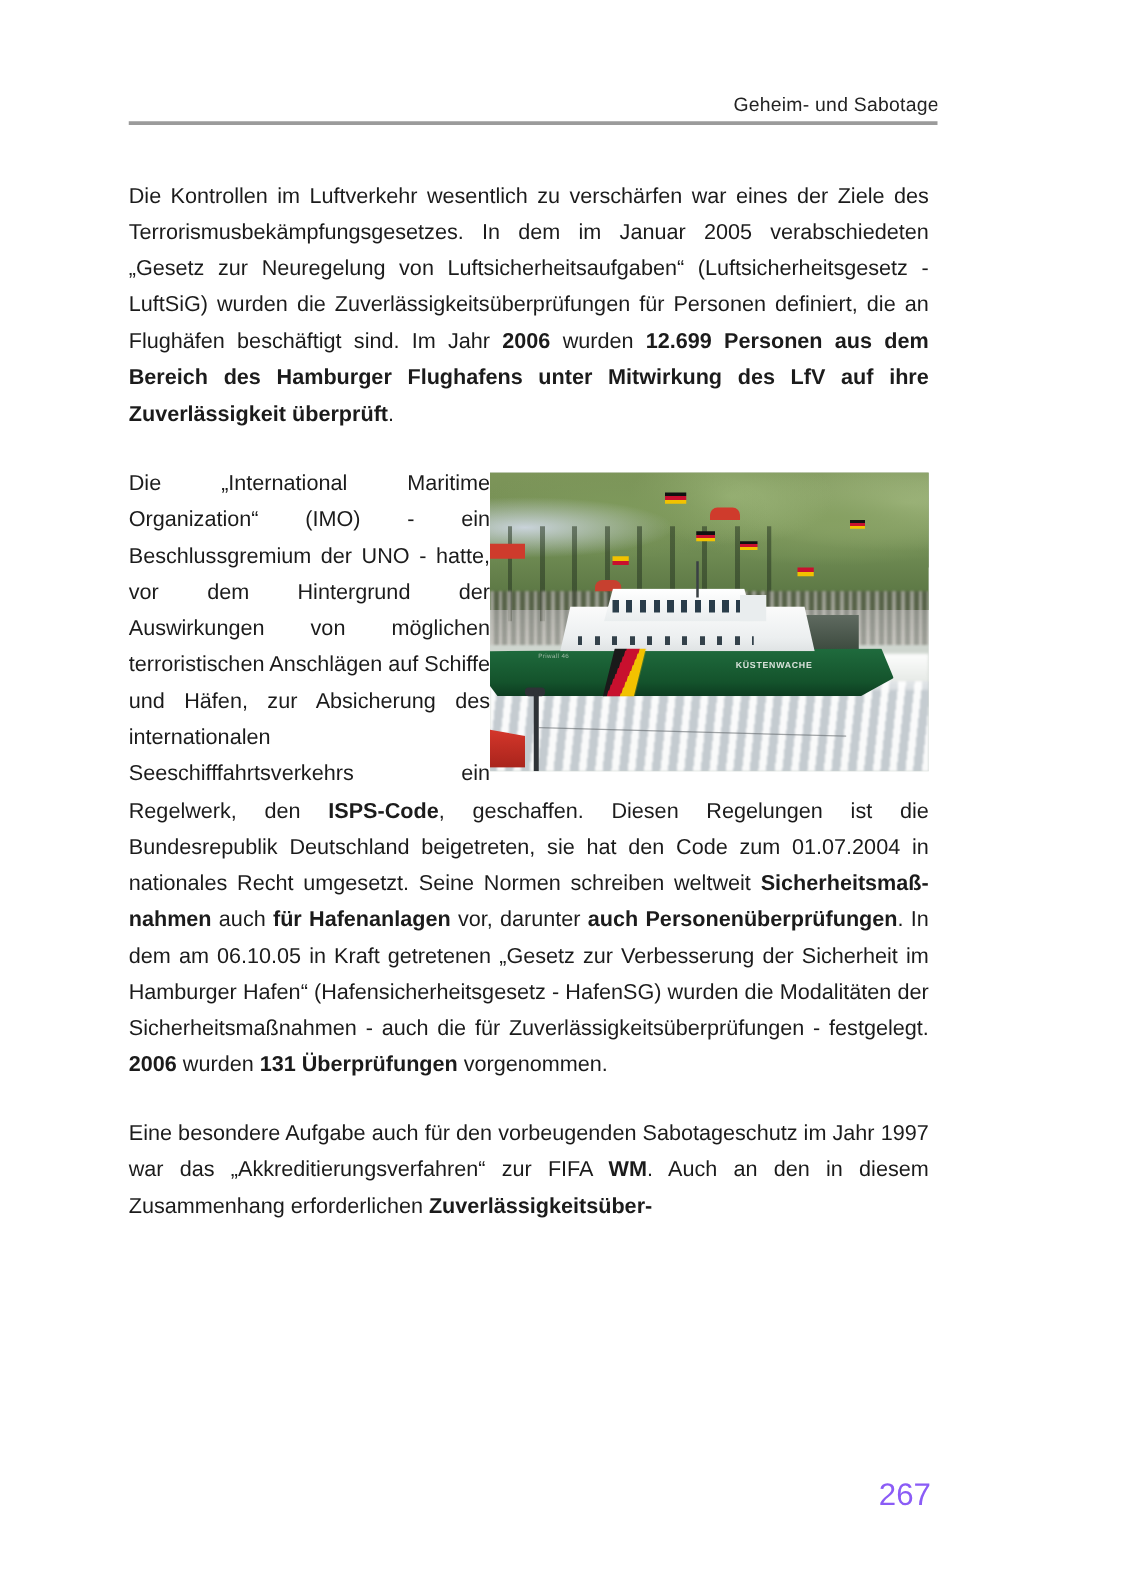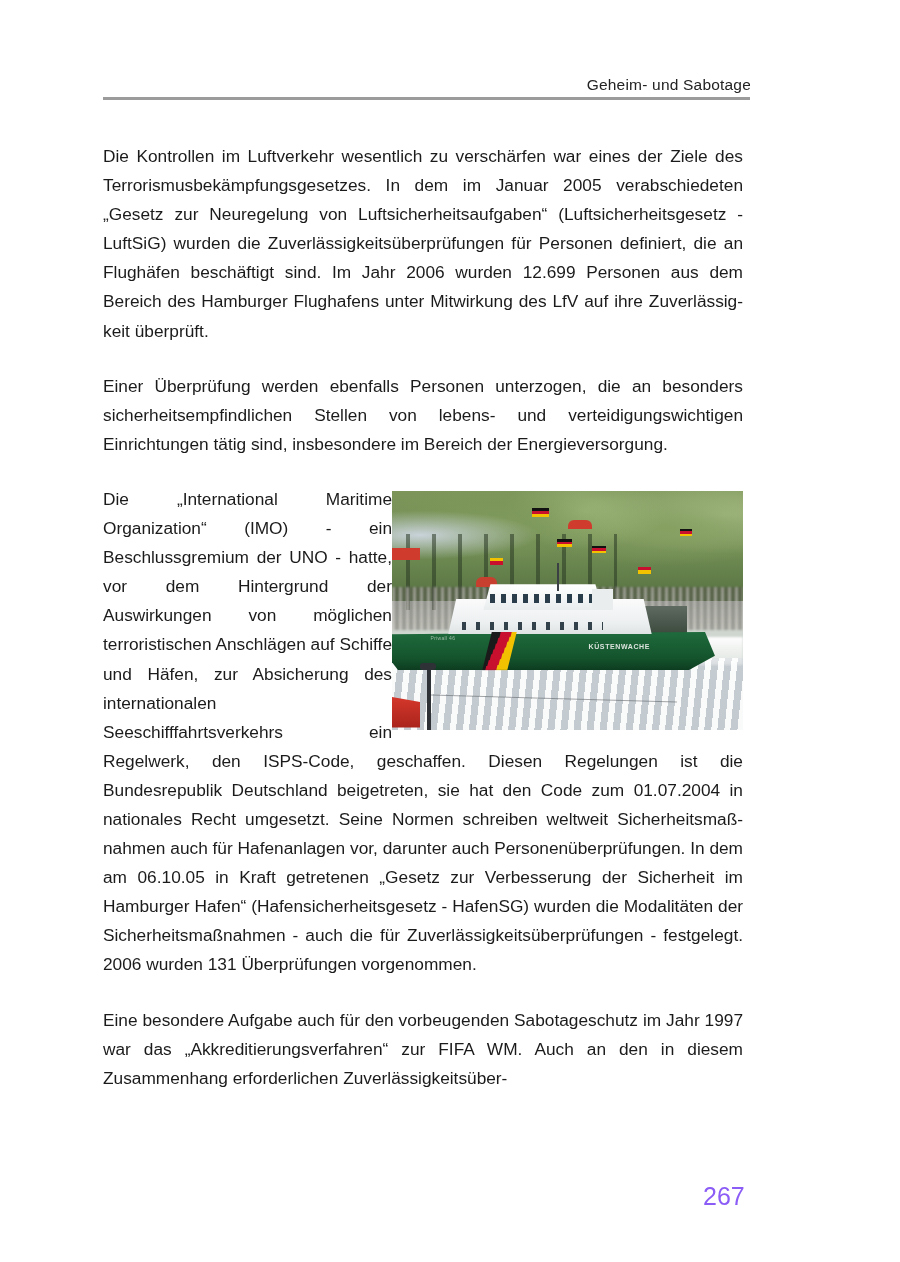--- a/index.html
+++ b/index.html
@@ -49,21 +49,21 @@
   p.para {
     margin: 0 0 26px 0;
     font-size: 17.3px;
     line-height: 29.1px;
     text-align: justify;
     text-justify: inter-word;
     hyphens: manual;
     color: #1b1b1b;
   }
   p.para:last-child { margin-bottom: 0; }
-  b, strong { font-weight: normal; }
+  b, strong { font-weight: bold; }
 
   
   .wrap-para { margin-bottom: 26px; }
 
   
   .photo {
     float: right;
     width: 351px;
     height: 239px;
     margin: 6px 0 4px 14px;
@@ -237,21 +237,20 @@
 <div class="page">
 
   <div class="running-head">Geheim- und Sabotageschutz</div>
 
   <div class="head-rule"></div>
 
   <div class="content">
 
     <p class="para"><span>Die Kontrollen im Luftverkehr wesentlich zu verschärfen war eines der Ziele des Terrorismusbekämpfungsgesetzes. In dem im Januar 2005 verabschiedeten „Gesetz zur Neuregelung von Luftsicherheitsaufga­ben“ (Luftsicherheitsgesetz - LuftSiG) wurden die Zuverlässigkeits­überprüfungen für Personen definiert, die an Flughäfen beschäftigt sind. Im Jahr </span><b>2006</b><span> wurden </span><b>12.699 Personen aus dem Bereich des Hamburger Flughafens unter Mitwirkung des LfV auf ihre Zuverlässig­keit überprüft</b><span>.</span></p>
 
-    <p class="para">Einer Überprüfung werden ebenfalls Personen unterzogen, die an besonders sicherheitsempfindlichen Stellen von lebens- und verteidi­gungswichtigen Einrichtungen tätig sind, insbesondere im Bereich der Energieversorgung.</p>
 
     <p class="para wrap-para">
       <span class="photo">
         <span class="sky"></span>
         <span class="trees"></span>
         <span class="treetrunks"></span>
         <span class="crowd"></span>
 
         <span class="flag" style="left:40%;top:7%;width:17px;height:9px;background:linear-gradient(180deg,#111 0%,#111 33%,#c8102e 33%,#c8102e 66%,#f2c200 66%);"></span>
         <span class="flag" style="left:47%;top:20%;width:15px;height:8px;background:linear-gradient(180deg,#111 0%,#111 33%,#c8102e 33%,#c8102e 66%,#f2c200 66%);"></span>

